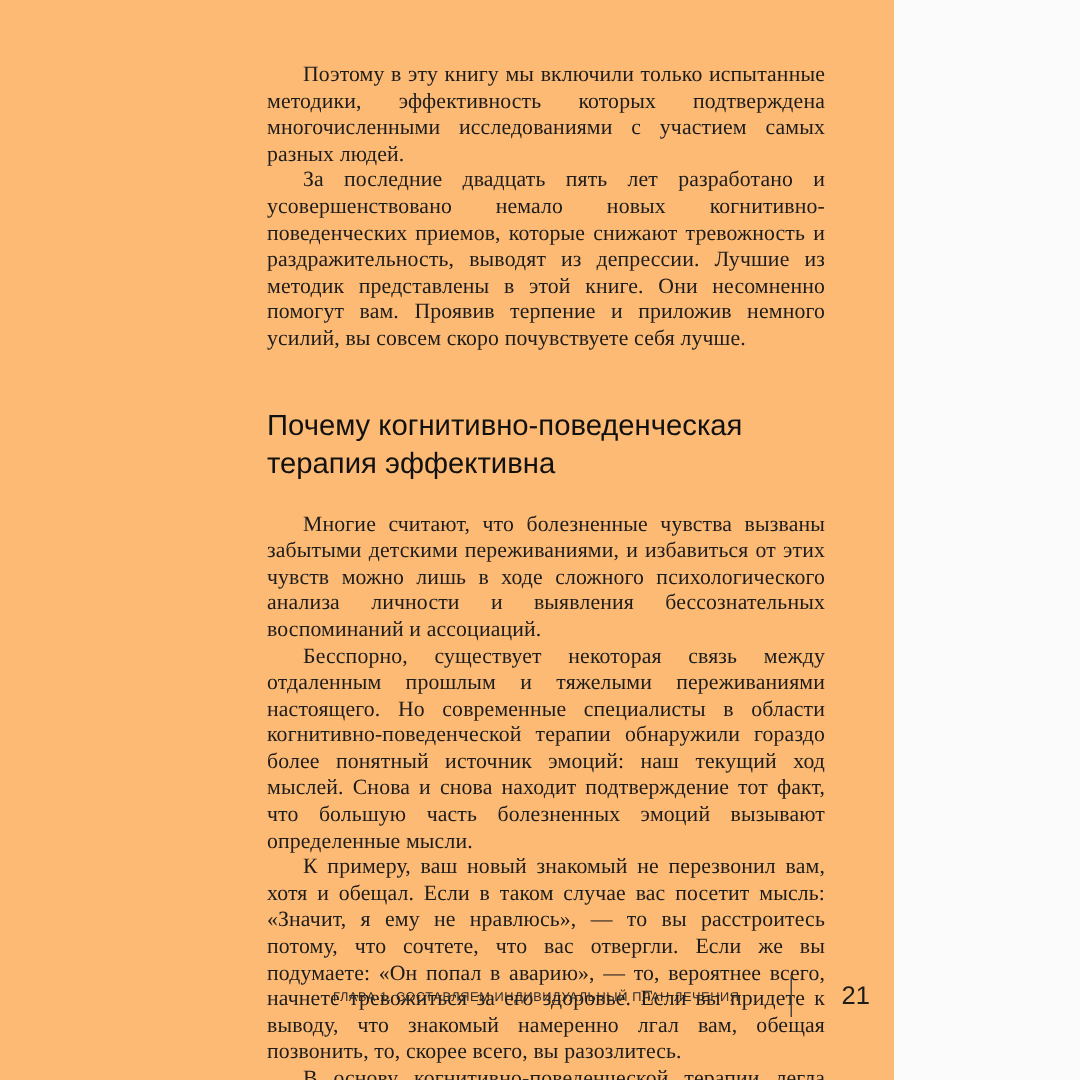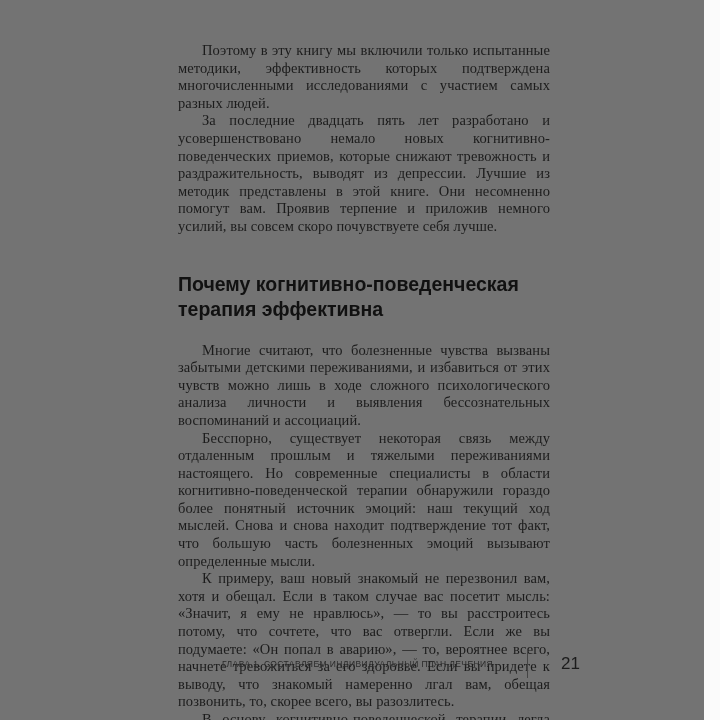--- a/index.html
+++ b/index.html
@@ -3,23 +3,23 @@
 <meta charset="utf-8">
 <style>
   * { box-sizing: border-box; }
   html, body {
     margin: 0;
     padding: 0;
     background: #fbfbfb;
   }
   .page {
     position: relative;
-    width: 704px;
+    width: 596px;
     height: 720px;
-    background: #737373;
+    background: #fdba74;
     overflow: hidden;
     font-family: "Liberation Serif", serif;
     color: #1c1c1c;
   }
   .text-column {
     position: absolute;
     left: 178px;
     top: 42px;
     width: 372px;
   }
@@ -27,21 +27,21 @@
     margin: 0;
     font-size: 14.5px;
     line-height: 17.6px;
     text-align: justify;
     text-indent: 24px;
     letter-spacing: 0.1px;
   }
   .section-heading {
     margin: 36px 0 20px 0;
     font-family: "Liberation Sans", sans-serif;
-    font-weight: 700;
+    font-weight: 400;
     font-size: 19.5px;
     line-height: 25px;
     color: #111;
     text-align: left;
   }
   .footer {
     position: absolute;
     left: 178px;
     top: 650px;
     width: 402px;

